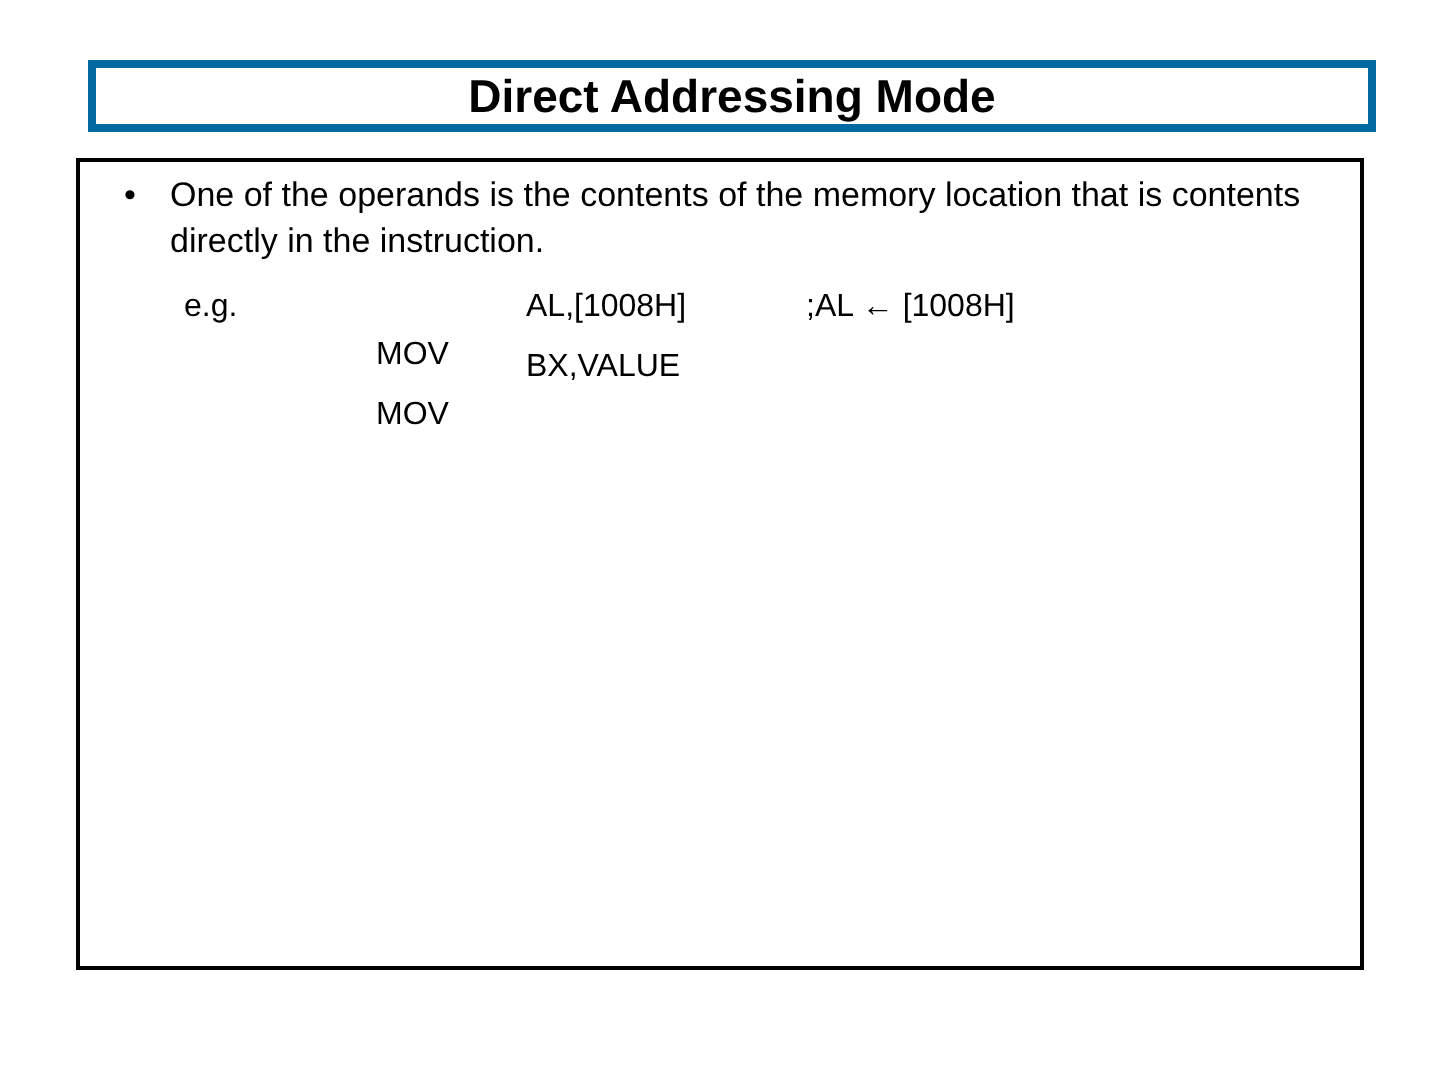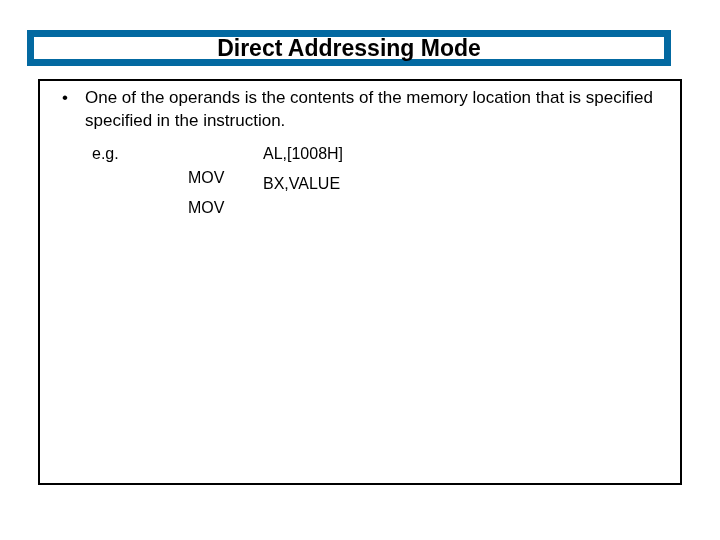--- a/index.html
+++ b/index.html
@@ -15,25 +15,25 @@
   }
   .slide {
     position: relative;
     width: 720px;
     height: 540px;
     background: #ffffff;
     overflow: hidden;
   }
   .title-box {
     position: absolute;
-    left: 27px;
+    left: 44px;
     top: 30px;
     width: 644px;
     height: 36px;
-    border: 7px solid #0369a1;
+    border: 4px solid #0369a1;
     box-sizing: border-box;
     background: #ffffff;
     display: flex;
     align-items: center;
     justify-content: center;
   }
   .title-text {
     font-size: 23px;
     font-weight: bold;
     white-space: nowrap;
@@ -84,26 +84,27 @@
 <div class="slide">
 
   <div class="title-box">
     <span class="title-text">Direct Addressing Mode</span>
   </div>
 
   <div class="content-box">
 
     <div class="bullet-item">
       <span class="bullet-marker">•</span>
-      <span class="bullet-text">One of the operands is the contents of the memory location that is specified specified in the instruction.</span>
+      <span class="bullet-text">One of the operands is the contents of the memory location that is contents directly in the instruction.</span>
     </div>
 
     <span class="ex col-label row-1">e.g.</span>
 
     <span class="ex col-mnemonic row-1">MOV</span>
     <span class="ex col-operands row-1">AL,[1008H]</span>
+    <span class="ex col-comment row-1">;AL ← [1008H]</span>
 
     <span class="ex col-mnemonic row-2">MOV</span>
     <span class="ex col-operands row-2">BX,VALUE</span>
 
   </div>
 
 </div>
 
 </body></html>

